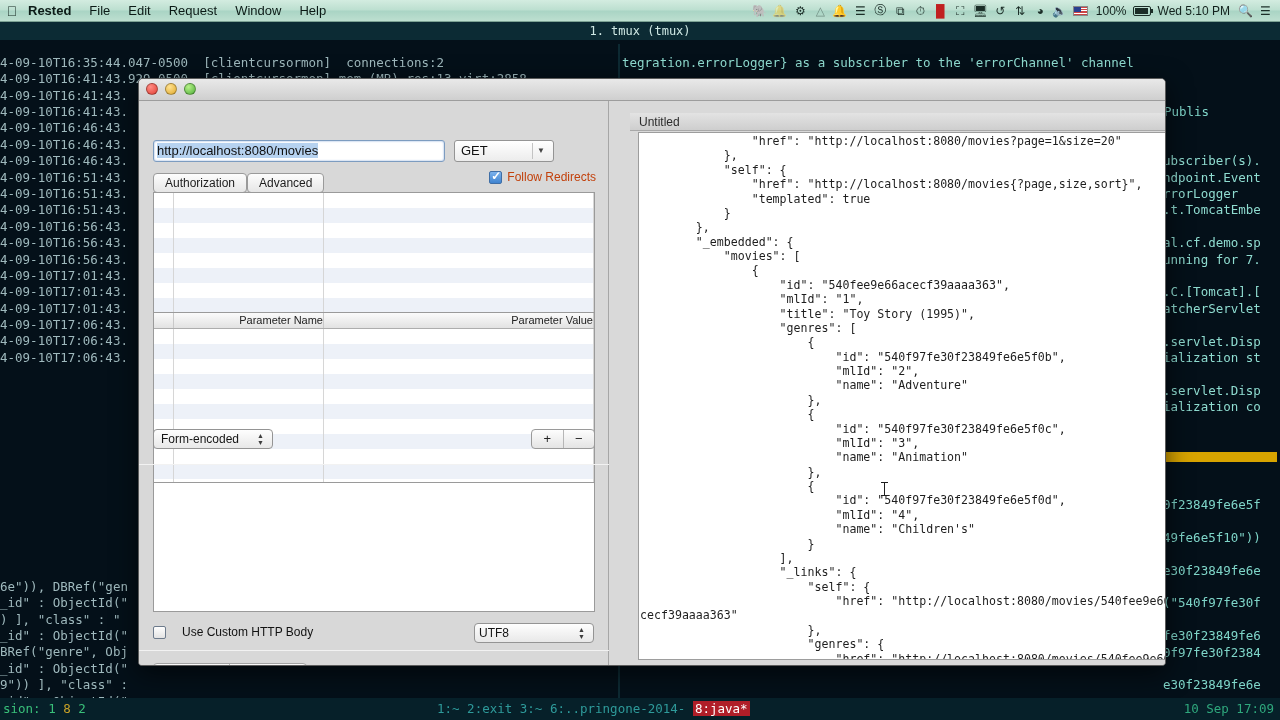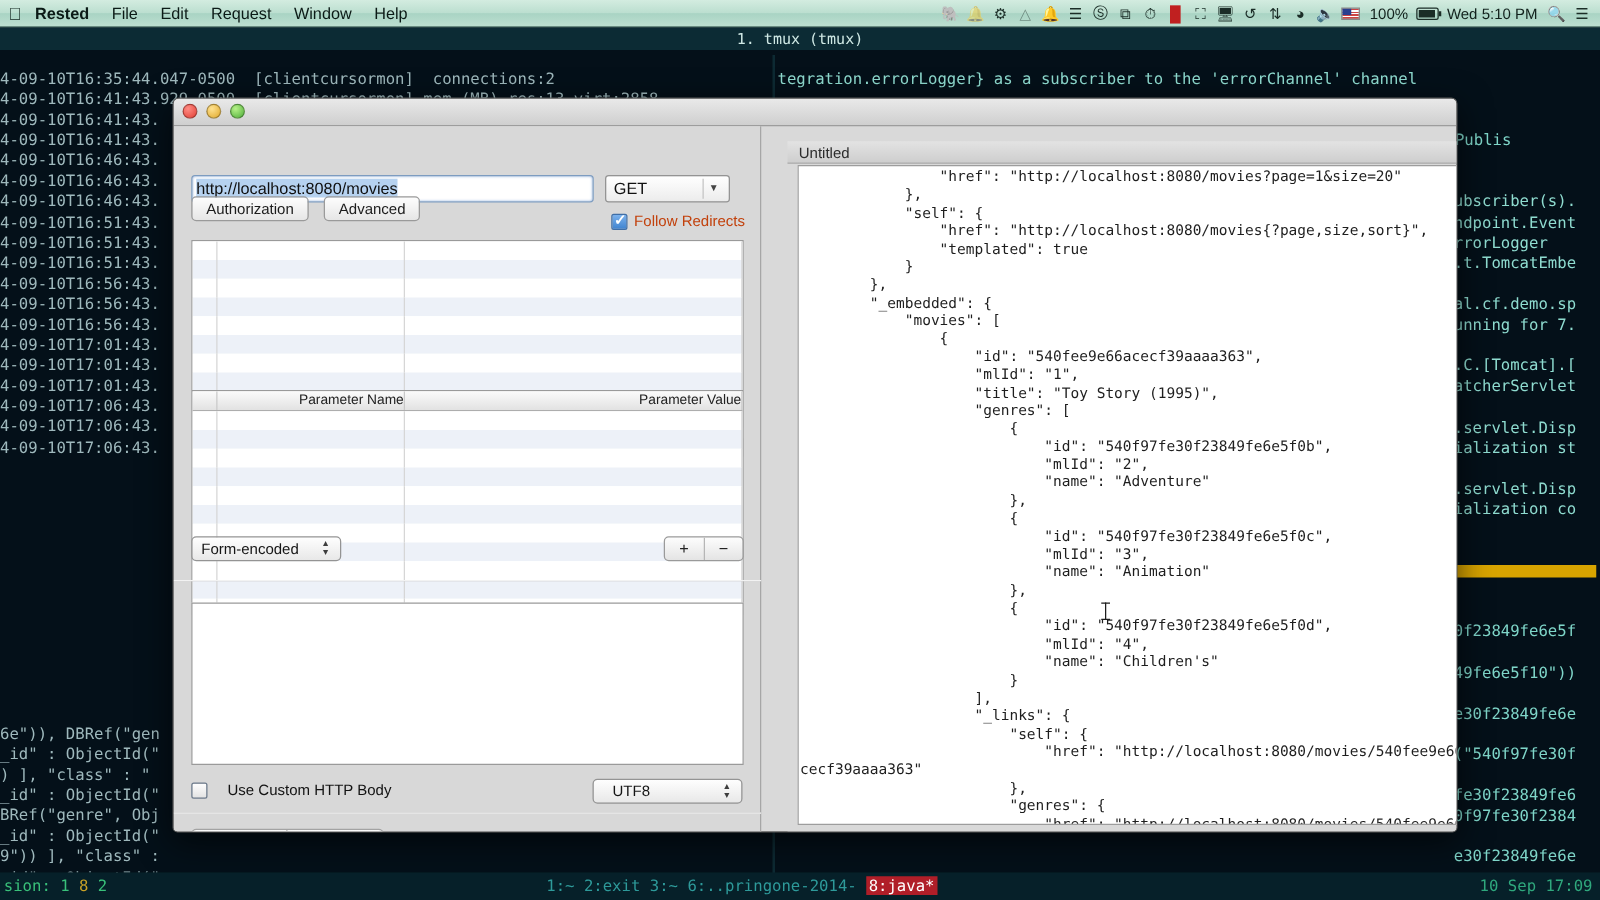--- a/index.html
+++ b/index.html
@@ -106,39 +106,39 @@
   .dot.yellow { background: radial-gradient(circle at 35% 30%, #ffe291, #e0a92c); }
   .dot.green  { background: radial-gradient(circle at 35% 30%, #b7f289, #4fae3a); }
 
   
   .req-pane {
     position: absolute; left: 0; top: 22px; width: 470px; height: 566px;
     background: #d8d8d8; border-right: 1px solid #a6a6a6;
   }
   .url-row { position: absolute; left: 14px; top: 39px; display: flex; align-items: center; gap: 9px; }
   .url-field {
-    width: 322px; height: 22px; border: 1px solid #7d9cc0; border-radius: 3px;
+    width: 292px; height: 22px; border: 1px solid #7d9cc0; border-radius: 3px;
     background: #ffffff; padding: 0 3px; font-size: 13px; line-height: 20px;
     box-shadow: 0 0 2px rgba(80,130,200,.75) inset;
     color: #101010; overflow: hidden; white-space: nowrap;
   }
   .url-sel { background: #b6d2f0; }
   .method-select {
     width: 100px; height: 22px; border: 1px solid #949494; border-radius: 3px;
     background: linear-gradient(to bottom, #ffffff, #ececec);
     font-size: 13px; line-height: 20px; padding-left: 6px; position: relative; color: #111;
   }
   .method-select .arrow {
     position: absolute; right: 4px; top: 0; width: 16px; height: 20px;
     display: flex; align-items: center; justify-content: center;
     font-size: 8px; color: #444;
   }
   .method-select .sepline { position:absolute; right:20px; top:2px; bottom:2px; width:1px; background:#c3c3c3; }
 
-  .btn-row { position: absolute; left: 14px; top: 56px; display: flex; gap: 12px; }
+  .btn-row { position: absolute; left: 14px; top: 72px; display: flex; }
   .gbtn {
     height: 20px; padding: 0 11px; font-size: 12px; line-height: 18px;
     border: 1px solid #9a9a9a; border-radius: 4px;
     background: linear-gradient(to bottom, #fdfdfd, #e6e6e6);
     color: #1c1c1c; white-space: nowrap;
   }
   .follow {
     position: absolute; right: 12px; top: 69px; display: flex; align-items: center; gap: 5px;
     font-size: 12px; color: #c2410c;
   }
@@ -202,21 +202,21 @@
     border: 1px solid #9a9a9a; background: #ffffff;
   }
   .custom-body {
     position: absolute; left: 14px; top: 524px; display: flex; align-items: center; gap: 16px;
     font-size: 12px; color: #121212;
   }
   .utf-select {
     position: absolute; right: 14px; top: 522px; width: 120px; height: 20px;
     border: 1px solid #949494; border-radius: 4px;
     background: linear-gradient(to bottom, #fefefe, #e8e8e8);
-    font-size: 12px; line-height: 18px; padding-left: 15px; color: #151515;
+    font-size: 12px; line-height: 18px; padding-left: 4px; color: #151515;
   }
   .seg-tabs {
     position: absolute; left: 14px; top: 562px; display: flex;
     border: 1px solid #a3a3a3; border-radius: 4px; overflow: hidden;
     background: linear-gradient(to bottom, #fafafa, #e6e6e6);
   }
   .seg-tabs div { font-size: 11.5px; padding: 2px 8px; color: #2b5bb5; line-height: 14px; }
   .seg-tabs div:first-child { border-right: 1px solid #b4b4b4; }
 
   

